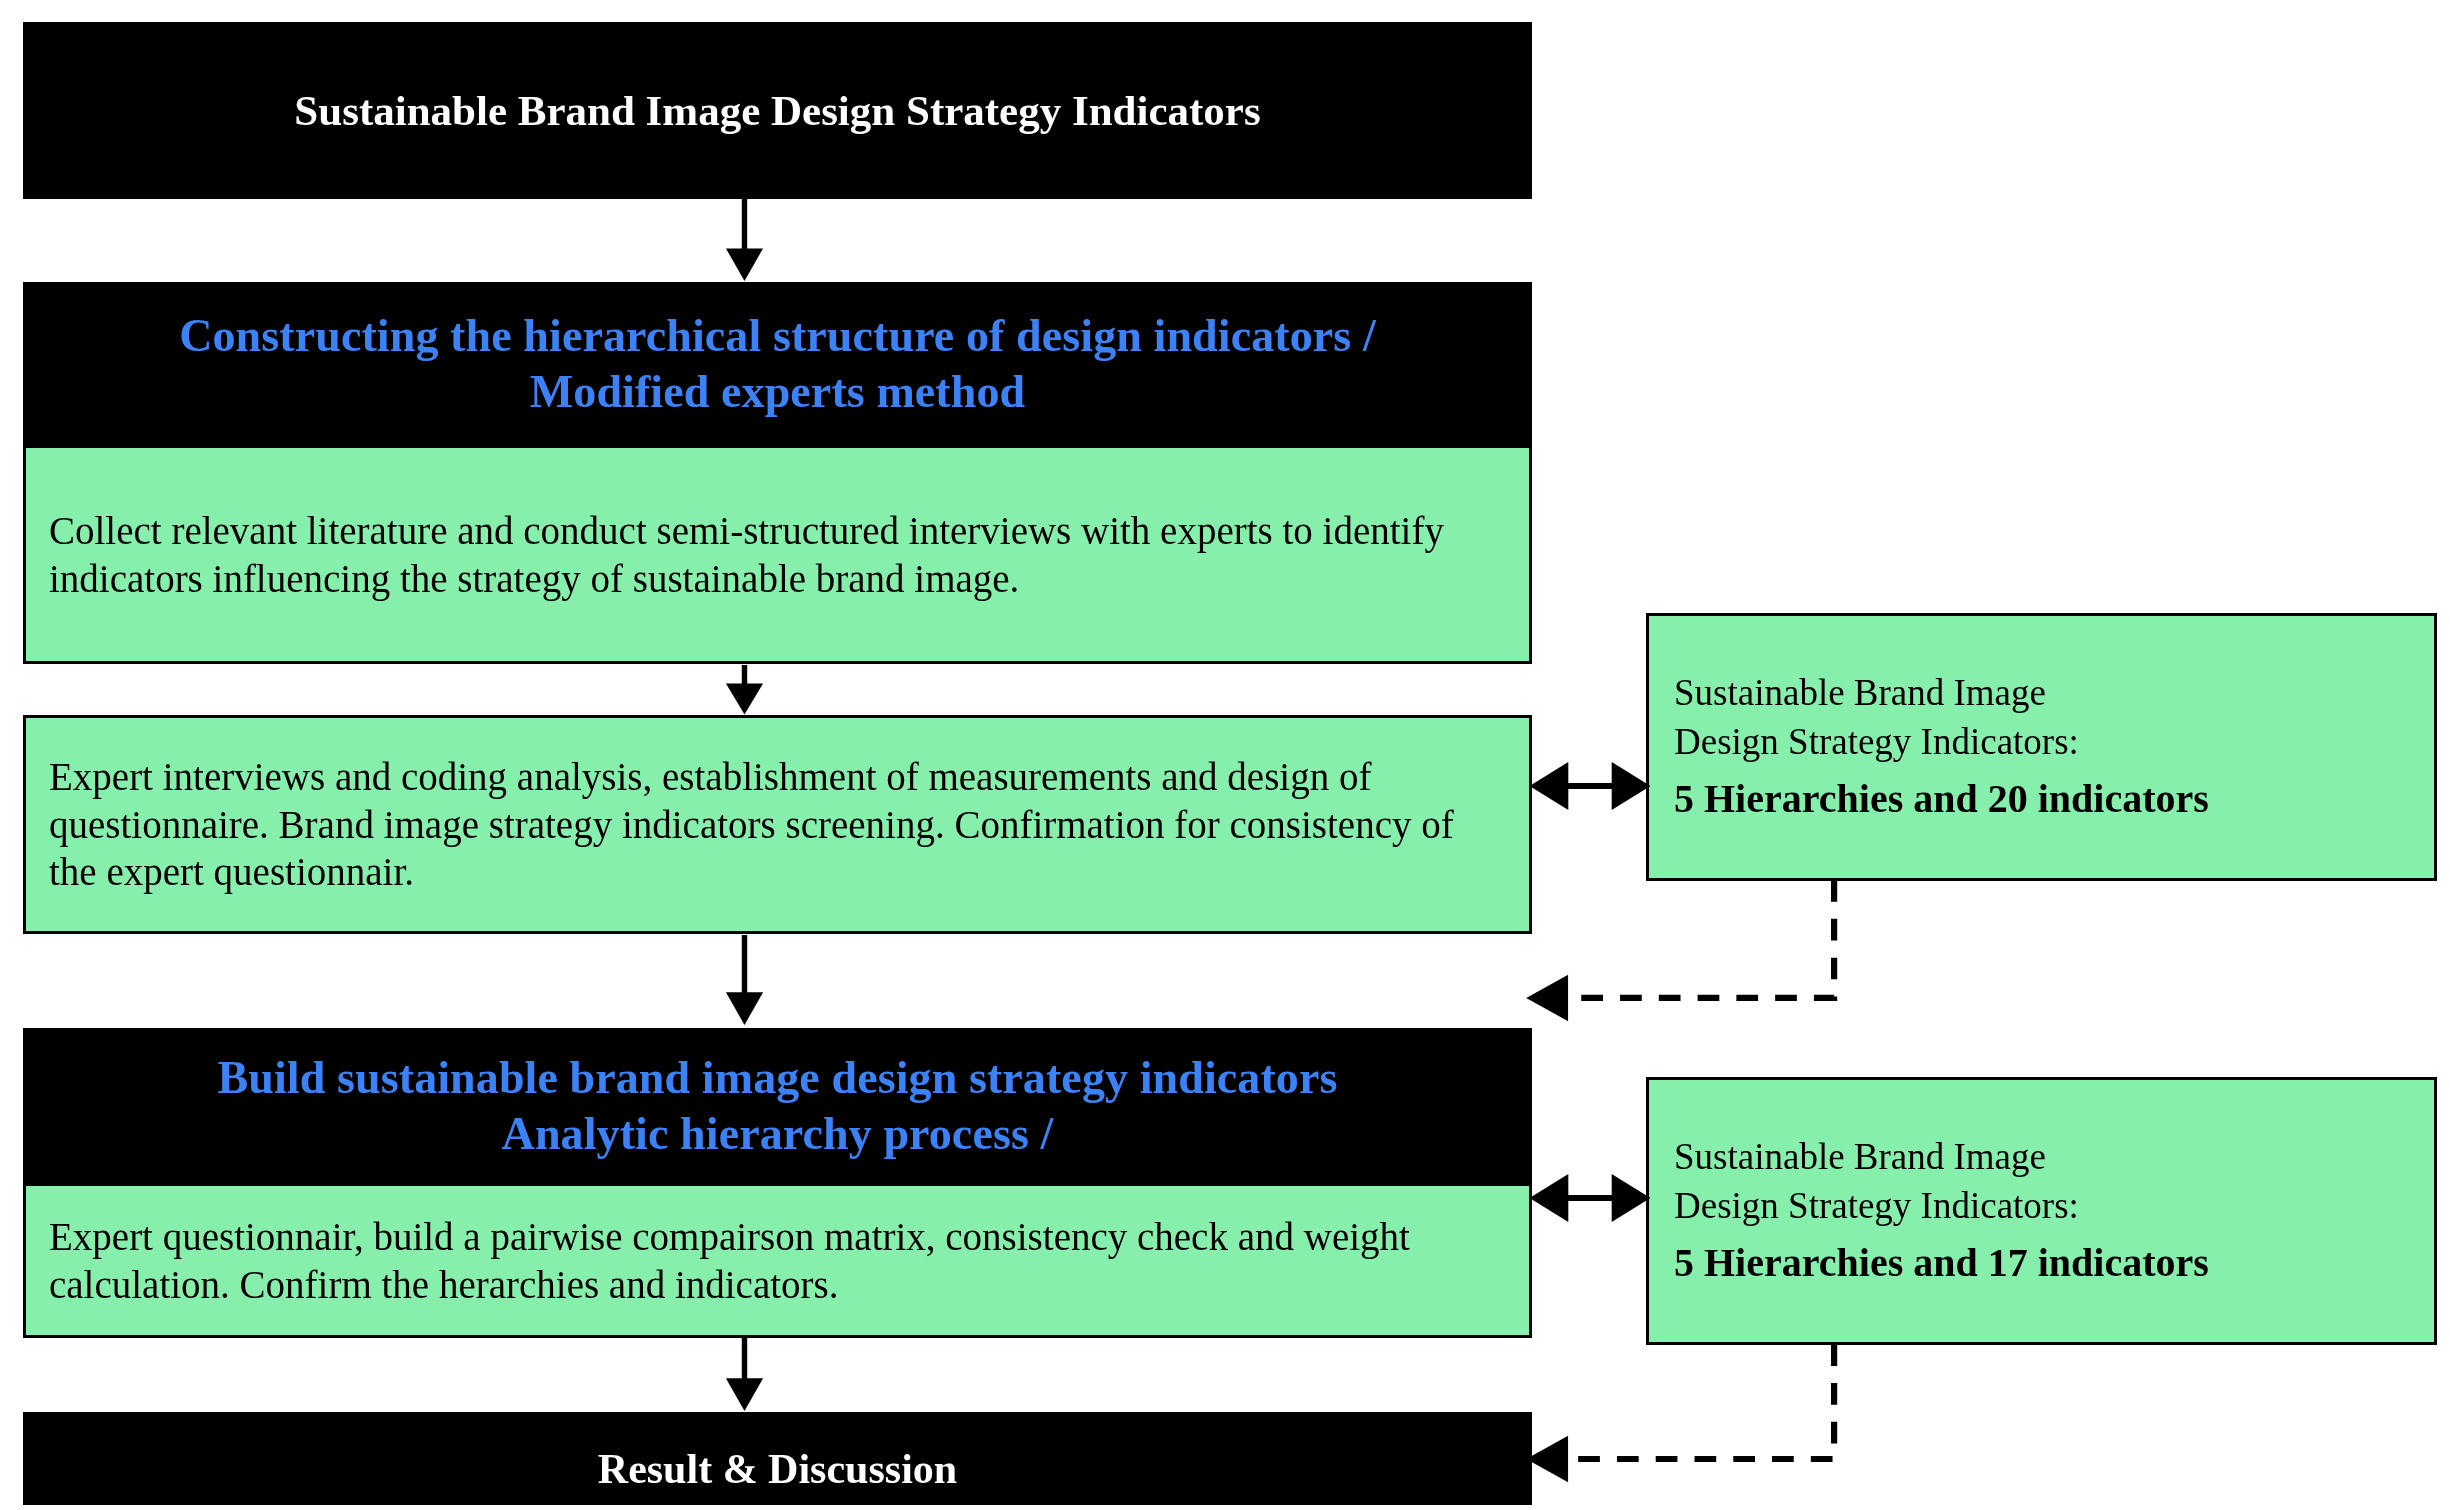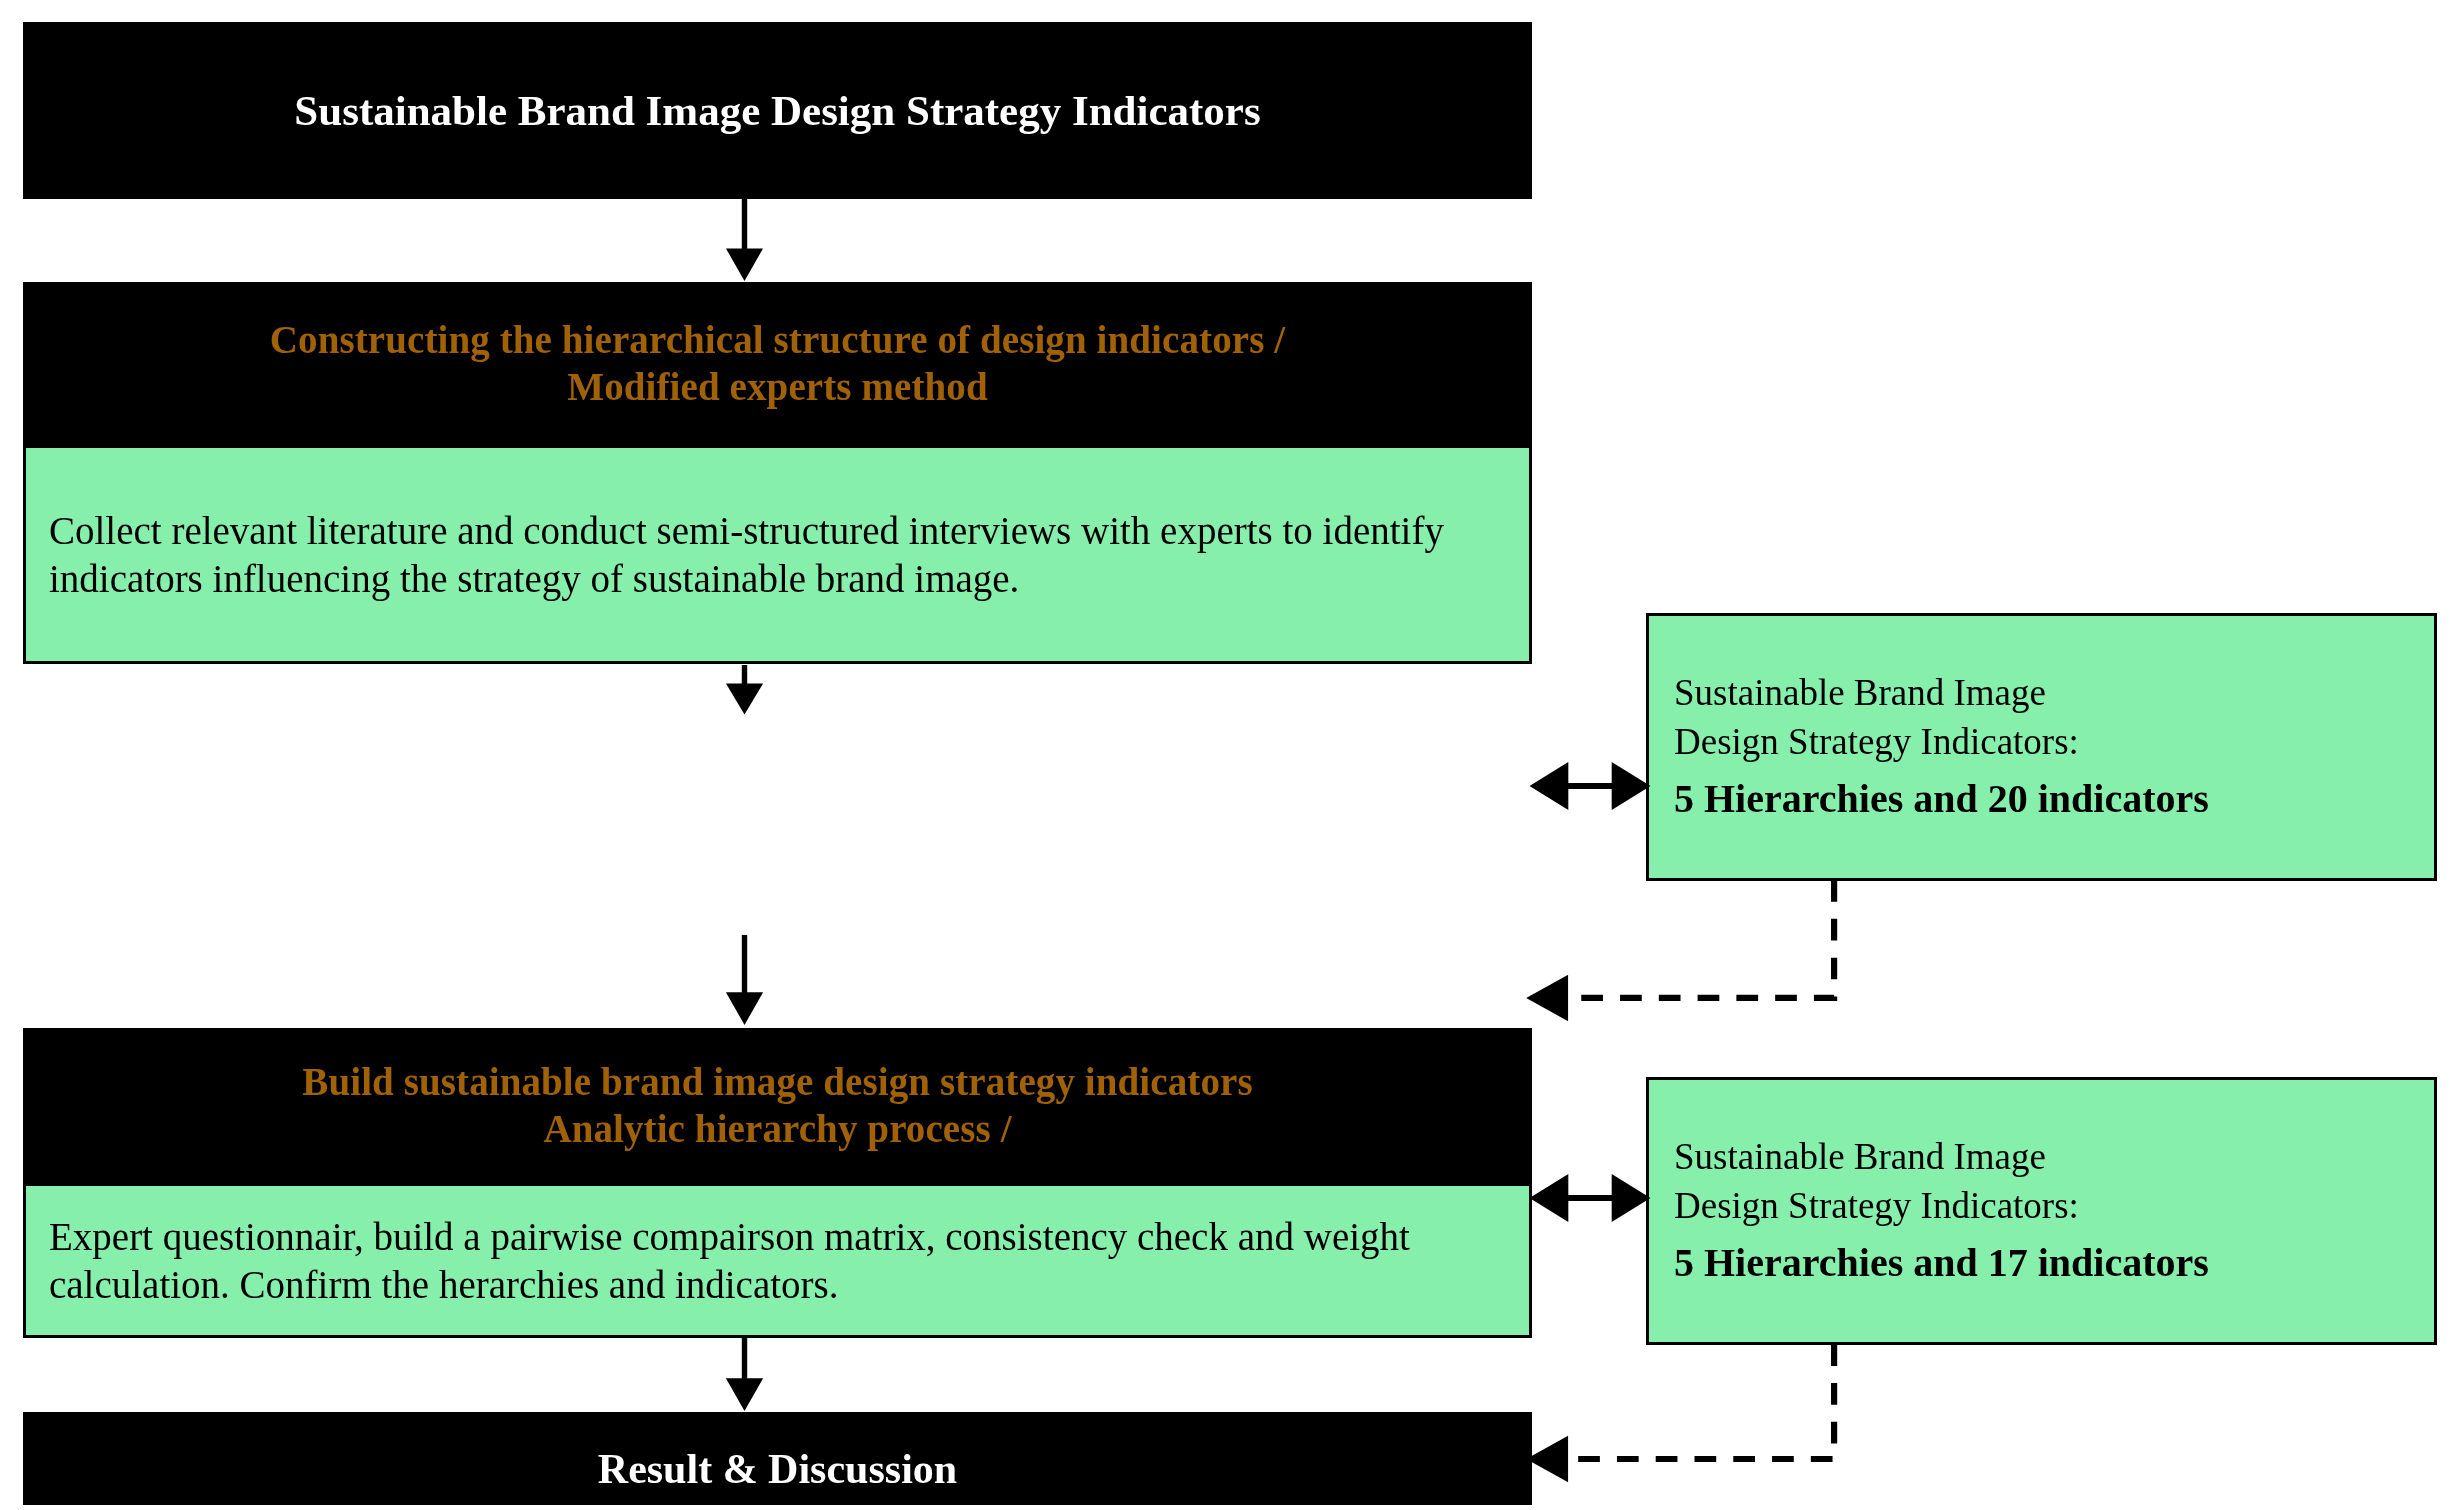--- a/index.html
+++ b/index.html
@@ -28,23 +28,23 @@
   }
   .node.black {
     background: #000000;
     color: #ffffff;
     border-color: #000000;
   }
 
   .hdr-text {
     text-align: center;
     font-weight: bold;
-    font-size: 39px;
+    font-size: 46px;
     line-height: 1.20;
-    color: #a16207;
+    color: #3b82f6;
     letter-spacing: 0.1px;
   }
   .body-text {
     text-align: left;
     font-size: 39px;
     line-height: 1.22;
     color: #000000;
     padding: 0 18.6px 0 23px;
   }
   .side-text {
@@ -100,20 +100,23 @@
 
   <div class="node" style="left:23px; top:445px; width:1509px; height:219px;">
     <div class="body-text">Collect relevant literature and conduct semi-structured interviews with experts to identify indicators influencing the strategy of sustainable brand image.</div>
   </div>
 
   <svg class="conn" style="left:721px; top:665px; width:47px; height:51px;" viewBox="0 0 60 66">
     <line x1="30" y1="0" x2="30" y2="30" stroke="#000" stroke-width="7"></line>
     <polygon points="30,64 6,24 54,24" fill="#000"></polygon>
   </svg>
 
+  <div class="node" style="left:23px; top:715px; width:1509px; height:219px;">
+    <div class="body-text">Expert interviews and coding analysis, establishment of measurements and design of questionnaire. Brand image strategy indicators screening. Confirmation for consistency of the expert questionnair.</div>
+  </div>
 
   <svg class="conn" style="left:721px; top:935px; width:47px; height:93px;" viewBox="0 0 60 120">
     <line x1="30" y1="0" x2="30" y2="82" stroke="#000" stroke-width="7"></line>
     <polygon points="30,116 6,74 54,74" fill="#000"></polygon>
   </svg>
 
   <div class="node" style="left:23px; top:1183px; width:1509px; height:155px;">
     <div class="body-text">Expert questionnair, build a pairwise compairson matrix, consistency check and weight calculation. Confirm the herarchies and indicators.</div>
   </div>
 

